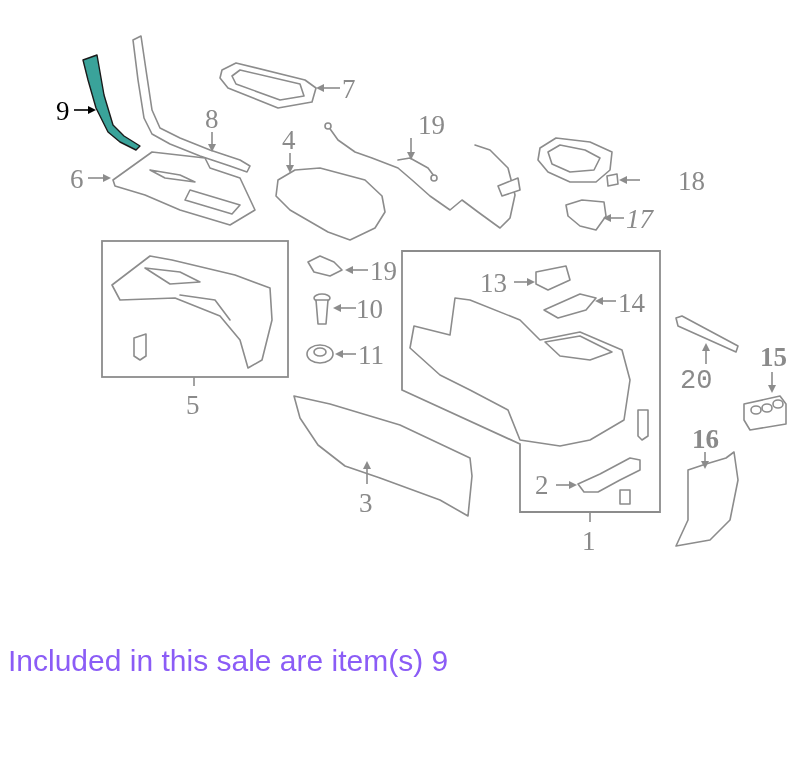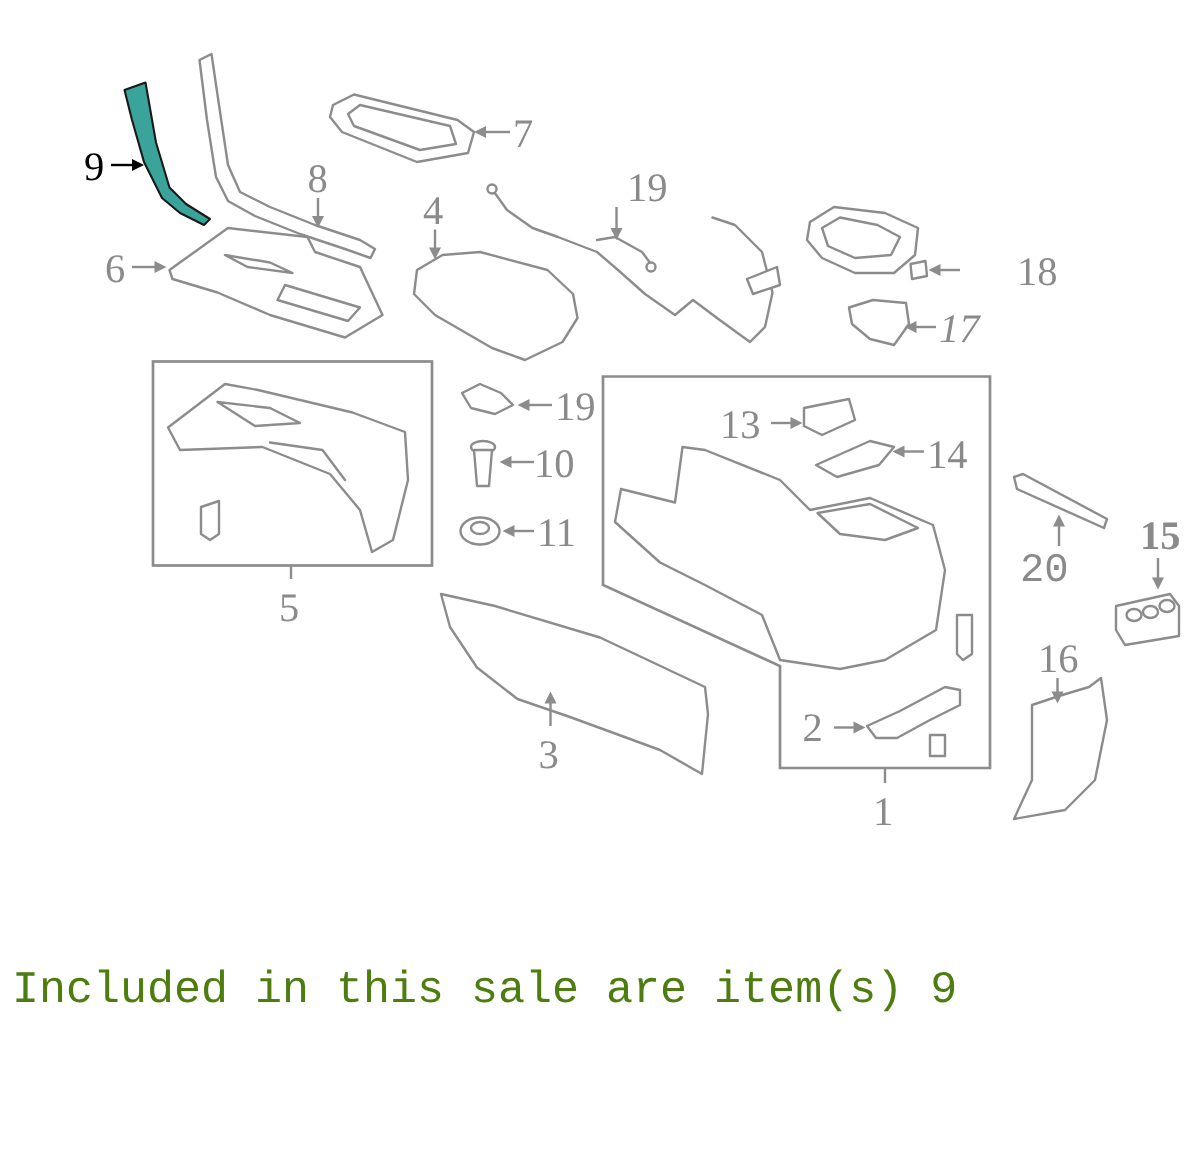--- a/index.html
+++ b/index.html
@@ -1,20 +1,20 @@
 <!DOCTYPE html>
 <html><head>
 <meta charset="utf-8">
 <style>
   html, body { margin: 0; padding: 0; background: #ffffff; }
   body { width: 800px; height: 768px; position: relative; overflow: hidden; font-family: "Liberation Serif", serif; }
   #diagram { position: absolute; left: 0; top: 0; width: 800px; height: 620px; }
   .callout { position: absolute; font-family: "Liberation Serif", serif; font-size: 27px; color: #8a8a8a; line-height: 1; }
   .callout.active { color: #000000; }
-  .caption { position: absolute; left: 8px; top: 644px; font-family: Liberation Mono, monospace; font-size: 30px; color: #4d7c0f; white-space: nowrap; }
+  .caption { position: absolute; left: 8px; top: 644px; font-family: Liberation Sans, sans-serif; font-size: 30px; color: #8b5cf6; white-space: nowrap; }
   svg .ln { fill: #ffffff; stroke: #8c8c8c; stroke-width: 1.6; stroke-linejoin: round; stroke-linecap: round; }
   svg .ln-nofill { fill: none; stroke: #8c8c8c; stroke-width: 1.6; stroke-linejoin: round; stroke-linecap: round; }
   svg .box { fill: none; stroke: #8c8c8c; stroke-width: 1.8; }
   svg .arrow { stroke: #8c8c8c; stroke-width: 1.6; fill: none; }
   svg .arrowhead { fill: #8c8c8c; }
   svg .arrow-k { stroke: #000; stroke-width: 1.6; fill: none; }
   svg .arrowhead-k { fill: #000; }
 </style>
 </head>
 <body>
@@ -169,20 +169,20 @@
   <div class="callout" style="left:70px;top:166px;">6</div>
   <div class="callout" style="left:342px;top:76px;">7</div>
   <div class="callout" style="left:205px;top:106px;">8</div>
   <div class="callout active" style="left:56px;top:98px;">9</div>
   <div class="callout" style="left:356px;top:296px;">10</div>
   <div class="callout" style="left:358px;top:342px;text-align:right;">11</div>
   <div class="callout" style="left:370px;top:258px;">19</div>
   <div class="callout" style="left:480px;top:270px;">13</div>
   <div class="callout" style="left:618px;top:290px;text-align:right;">14</div>
   <div class="callout" style="left:760px;top:344px;font-weight:bold;">15</div>
-  <div class="callout" style="left:692px;top:426px;">16</div>
+  <div class="callout" style="left:692px;top:426px;font-weight:bold;">16</div>
   <div class="callout" style="left:626px;top:206px;font-style:italic;">17</div>
   <div class="callout" style="left:642px;top:168px;margin-left:36px;">18</div>
   <div class="callout" style="left:418px;top:112px;">19</div>
   <div class="callout" style="left:680px;top:368px;font-family:Liberation Mono, monospace;">20</div>
 </div>
 
 <div class="caption">Included in this sale are item(s) 9</div>
 
 </body></html>

